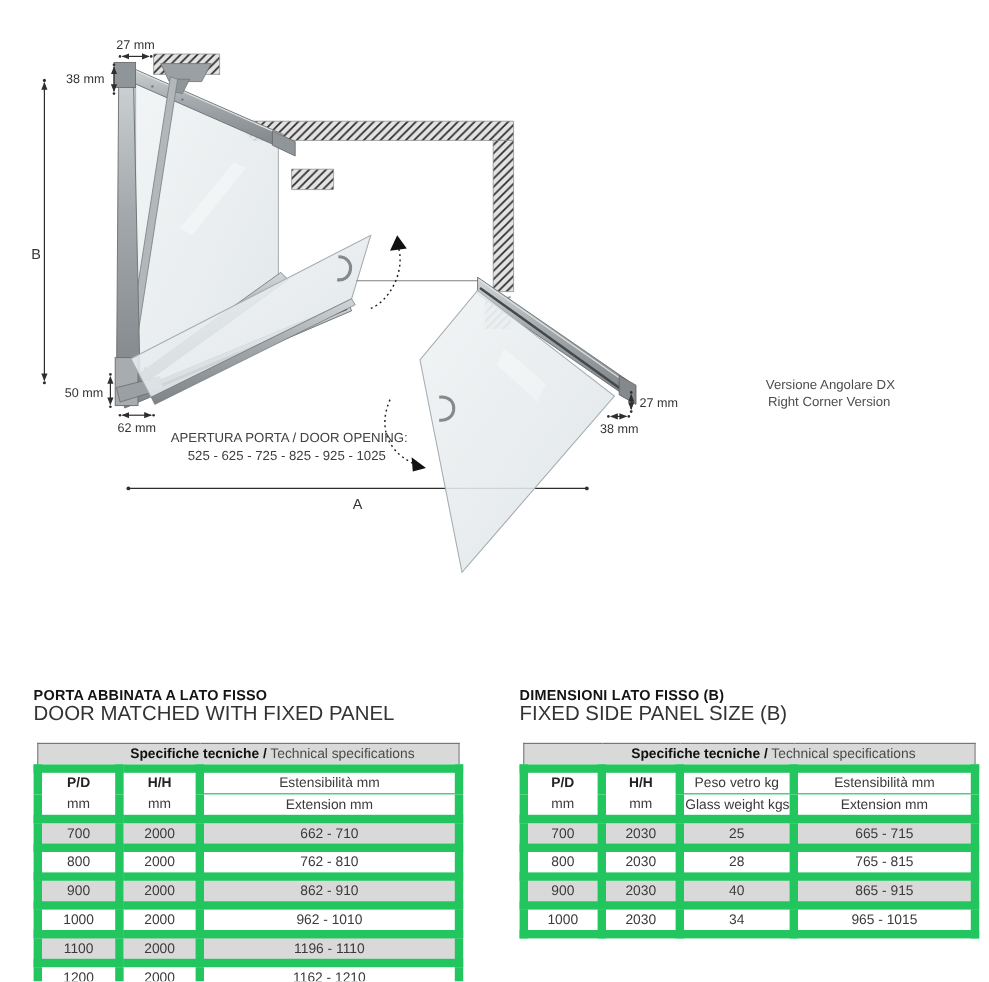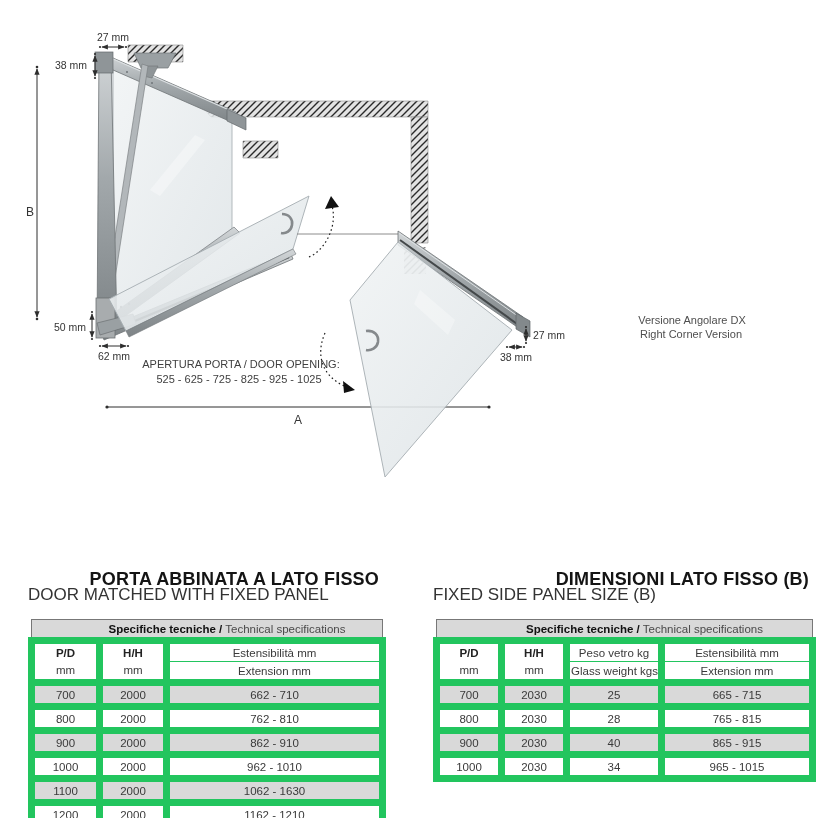--- a/index.html
+++ b/index.html
@@ -2,21 +2,21 @@
 <html><head>
 <meta charset="utf-8">
 <style>
   html,body{margin:0;padding:0;background:#ffffff;}
   #page{position:relative;width:824px;height:818px;background:#fff;overflow:hidden;
         font-family:"Liberation Sans",sans-serif;}
   #diagram-svg{position:absolute;left:0;top:0;}
   .tblwrap{position:absolute;}
   .tblwrap.left{left:28px;top:572px;width:351px;}
   .tblwrap.right{left:433px;top:572px;width:376px;}
-  .tbl-title{font-size:18px;font-weight:bold;color:#141414;line-height:15px;letter-spacing:.2px;text-align:right;}
+  .tbl-title{font-size:12px;font-weight:bold;color:#141414;line-height:15px;letter-spacing:.2px;}
   .tbl-sub{font-size:17px;color:#333;line-height:15px;margin-bottom:17px;}
   table.tbl{border-collapse:collapse;table-layout:fixed;width:100%;}
   table.tbl td{border:7px solid #22c55e;text-align:center;font-size:11.5px;color:#3a3a3a;
                height:17px;padding:0 1px;white-space:nowrap;overflow:hidden;}
   tr.band td{background:#d9d9d9;border:1px solid #777;border-bottom:3px solid #161616;height:17px;}
   tr.band .bld{font-weight:bold;color:#111;padding-left:40px;}
   tr.band .reg{color:#4a4a4a;}
   tr.hr1 td{border-bottom-style:none;font-weight:bold;color:#222;}
   tr.hr1 td.split{border-bottom-style:solid;border-bottom-width:1px;font-weight:normal;color:#3a3a3a;}
   tr.hr2 td{border-top-style:none;font-weight:normal;}
@@ -211,21 +211,21 @@
             <td>862 - 910</td>
           </tr>
           <tr>
             <td>1000</td>
             <td>2000</td>
             <td>962 - 1010</td>
           </tr>
           <tr>
             <td>1100</td>
             <td>2000</td>
-            <td>1062 - 1630</td>
+            <td>1196 - 1110</td>
           </tr>
           <tr>
             <td>1200</td>
             <td>2000</td>
             <td>1162 - 1210</td>
           </tr>
         </tbody>
     </table>
   </div>
 

